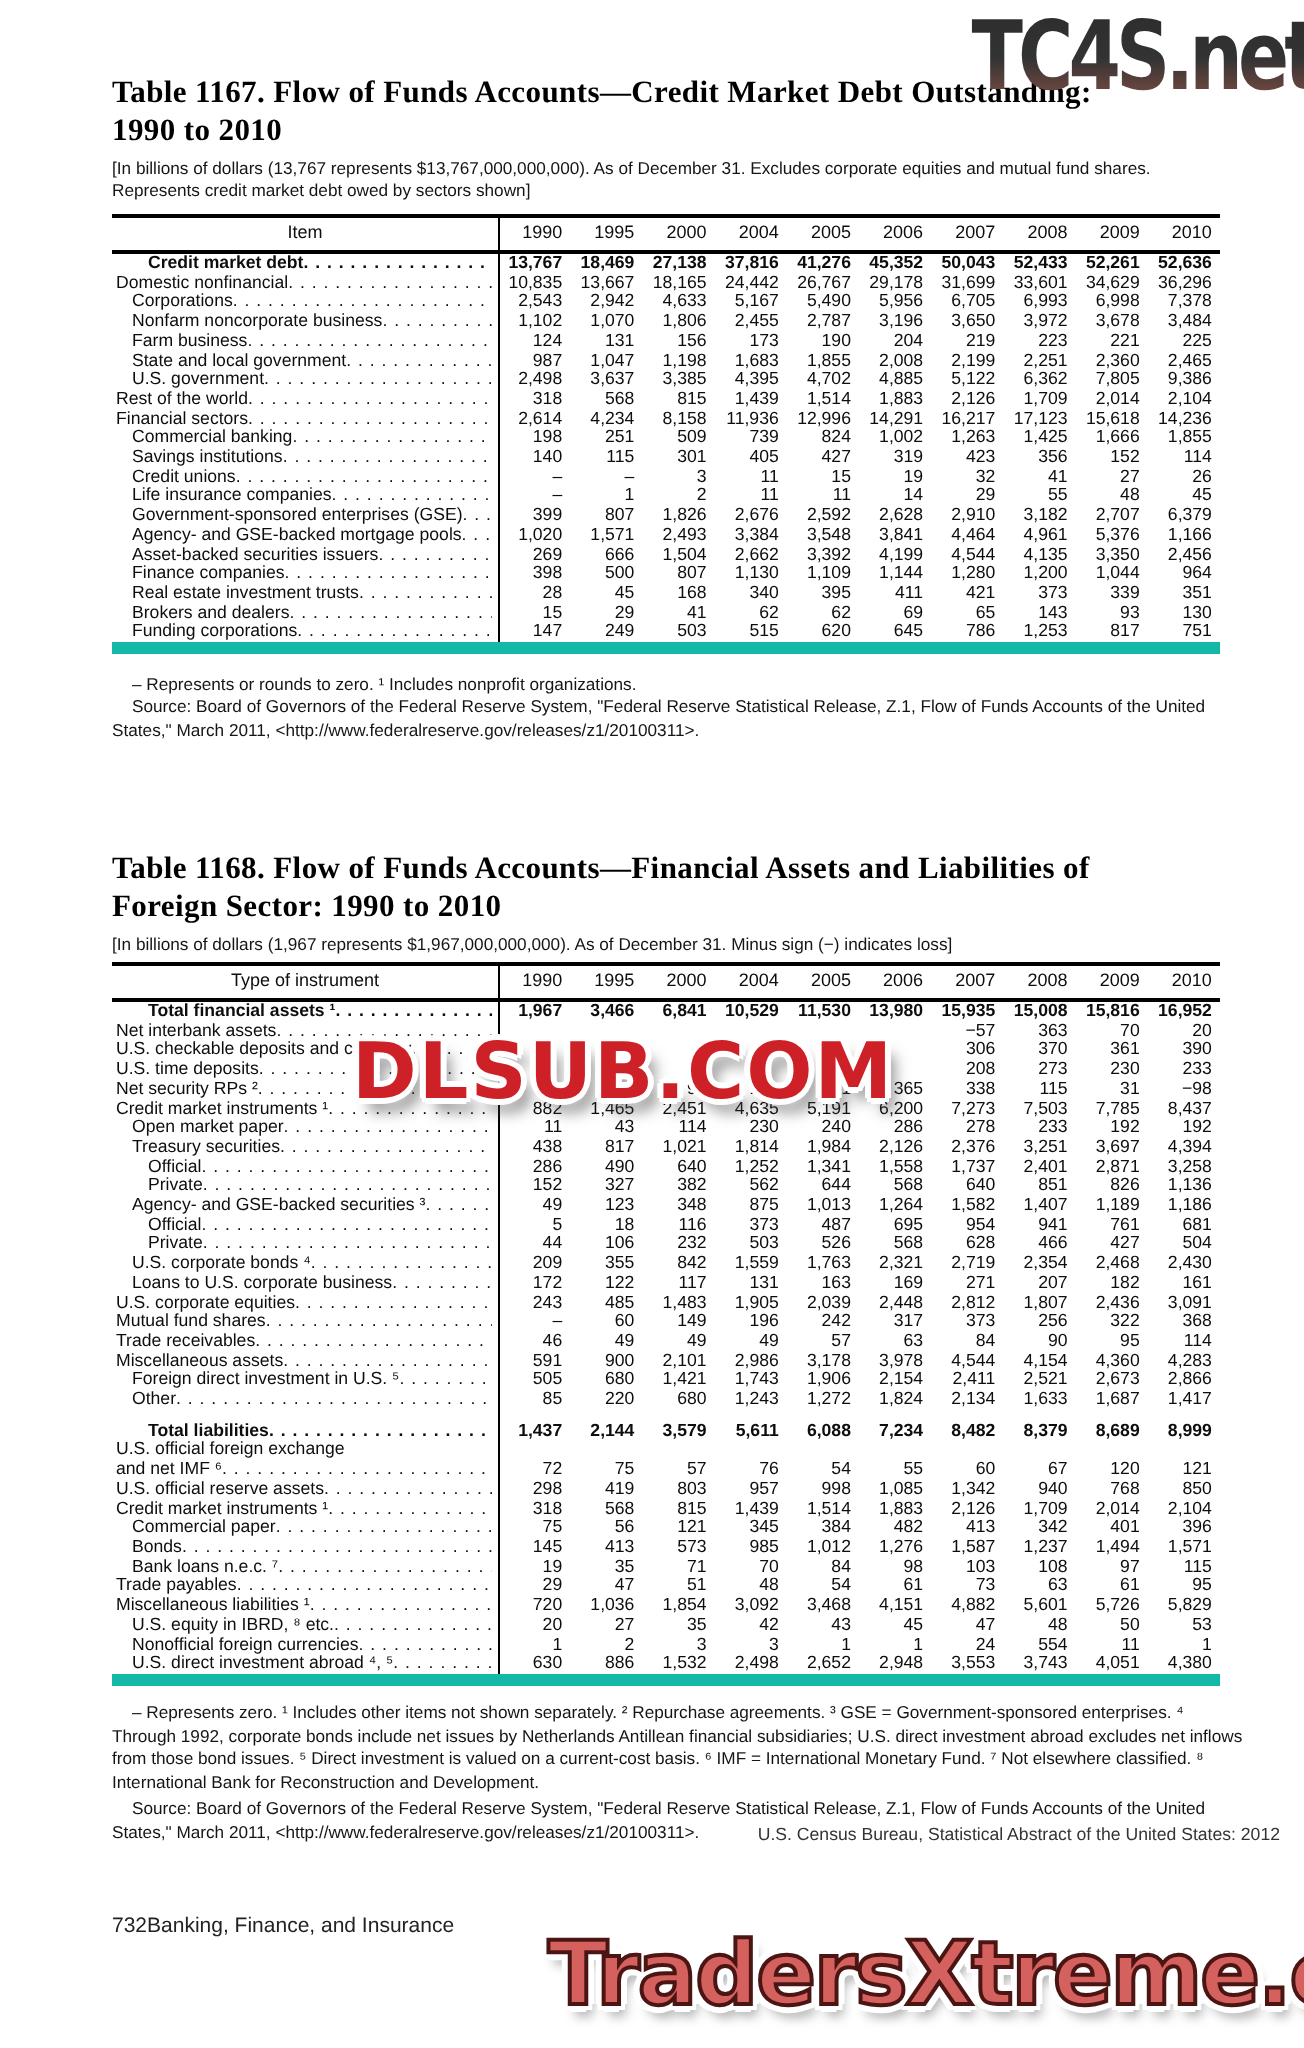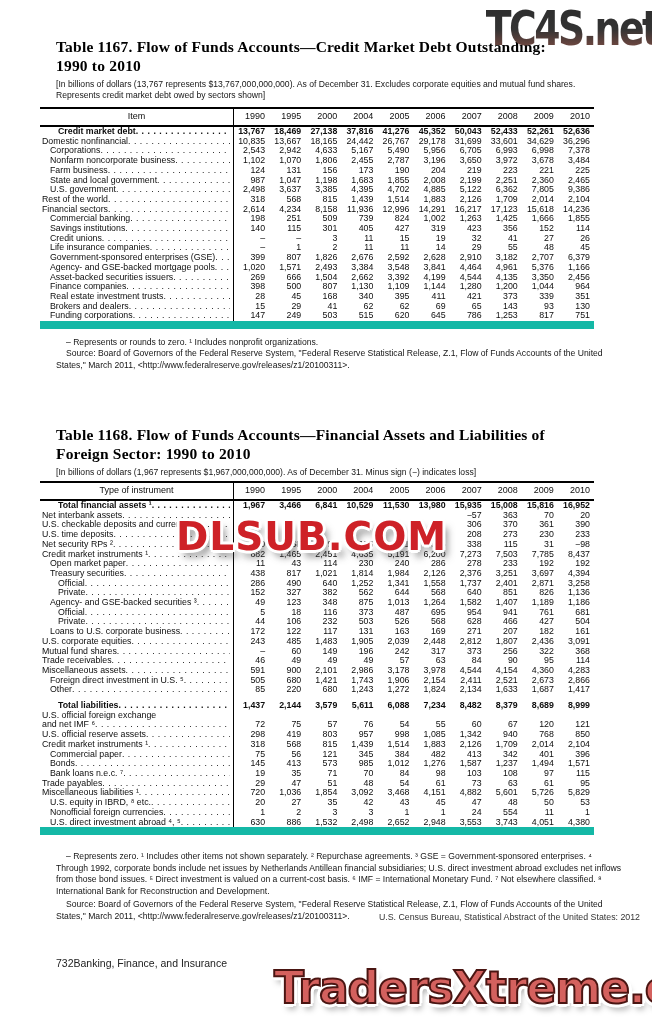--- a/index.html
+++ b/index.html
@@ -5,21 +5,21 @@
   html,body{margin:0;padding:0;}
   body{width:652px;height:1024px;position:relative;background:#fff;overflow:hidden;
        font-family:"Liberation Sans",sans-serif;color:#111;}
   
   .tbl-title{position:absolute;left:56px;width:566px;
              font-family:"Liberation Serif",serif;font-weight:bold;
              font-size:15.5px;line-height:19px;letter-spacing:.2px;color:#000;}
   .tbl-note{position:absolute;left:56px;width:562px;font-size:8.6px;line-height:11px;color:#151515;}
   .fn,.src{position:absolute;left:56px;width:566px;font-size:8.6px;line-height:11.5px;color:#151515;text-indent:10px;}
   
-  .dtable{position:absolute;left:40px;width:554px;border-top:2px solid #000;border-bottom:8px solid #14b8a6;
+  .dtable{position:absolute;left:56px;width:554px;border-top:2px solid #000;border-bottom:6px solid #14b8a6;
           font-size:8.8px;line-height:9.7px;color:#0d0d0d;}
   .trow{display:flex;align-items:flex-end;}
   .thead{border-bottom:2px solid #000;height:16px;align-items:center;font-size:9px;}
   .lcell{flex:0 0 193px;width:193px;min-width:0;}
   .hitem{text-align:center;}
   .vcell{flex:1 1 0;text-align:right;padding-right:4px;min-width:0;}
   .tbody .trow{min-height:9.7px;}
   .trow.bold{font-weight:bold;}
   .trow.gapped{margin-top:6px;}
   .lline{display:flex;align-items:baseline;overflow:hidden;padding-right:3px;}
@@ -690,20 +690,38 @@
         <div class="vcell">526</div>
         <div class="vcell">568</div>
         <div class="vcell">628</div>
         <div class="vcell">466</div>
         <div class="vcell">427</div>
         <div class="vcell">504</div>
       </div>
       <div class="trow">
         <div class="lcell">
           <div class="lline ind1">
+            <span class="ltext">U.S. corporate bonds ⁴</span>
+            <span class="dots"></span>
+          </div>
+        </div>
+        <div class="vcell">209</div>
+        <div class="vcell">355</div>
+        <div class="vcell">842</div>
+        <div class="vcell">1,559</div>
+        <div class="vcell">1,763</div>
+        <div class="vcell">2,321</div>
+        <div class="vcell">2,719</div>
+        <div class="vcell">2,354</div>
+        <div class="vcell">2,468</div>
+        <div class="vcell">2,430</div>
+      </div>
+      <div class="trow">
+        <div class="lcell">
+          <div class="lline ind1">
             <span class="ltext">Loans to U.S. corporate business</span>
             <span class="dots"></span>
           </div>
         </div>
         <div class="vcell">172</div>
         <div class="vcell">122</div>
         <div class="vcell">117</div>
         <div class="vcell">131</div>
         <div class="vcell">163</div>
         <div class="vcell">169</div>

